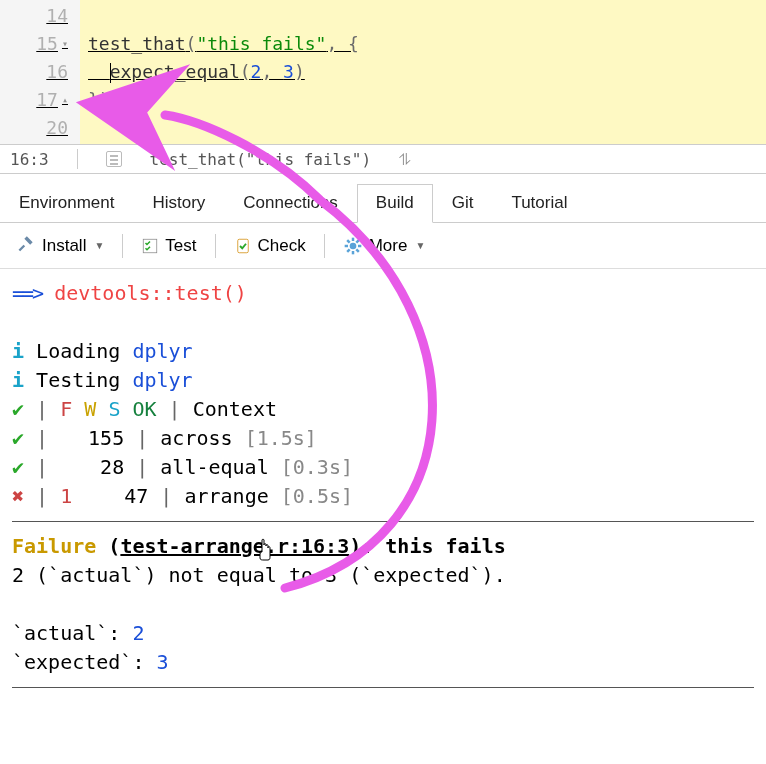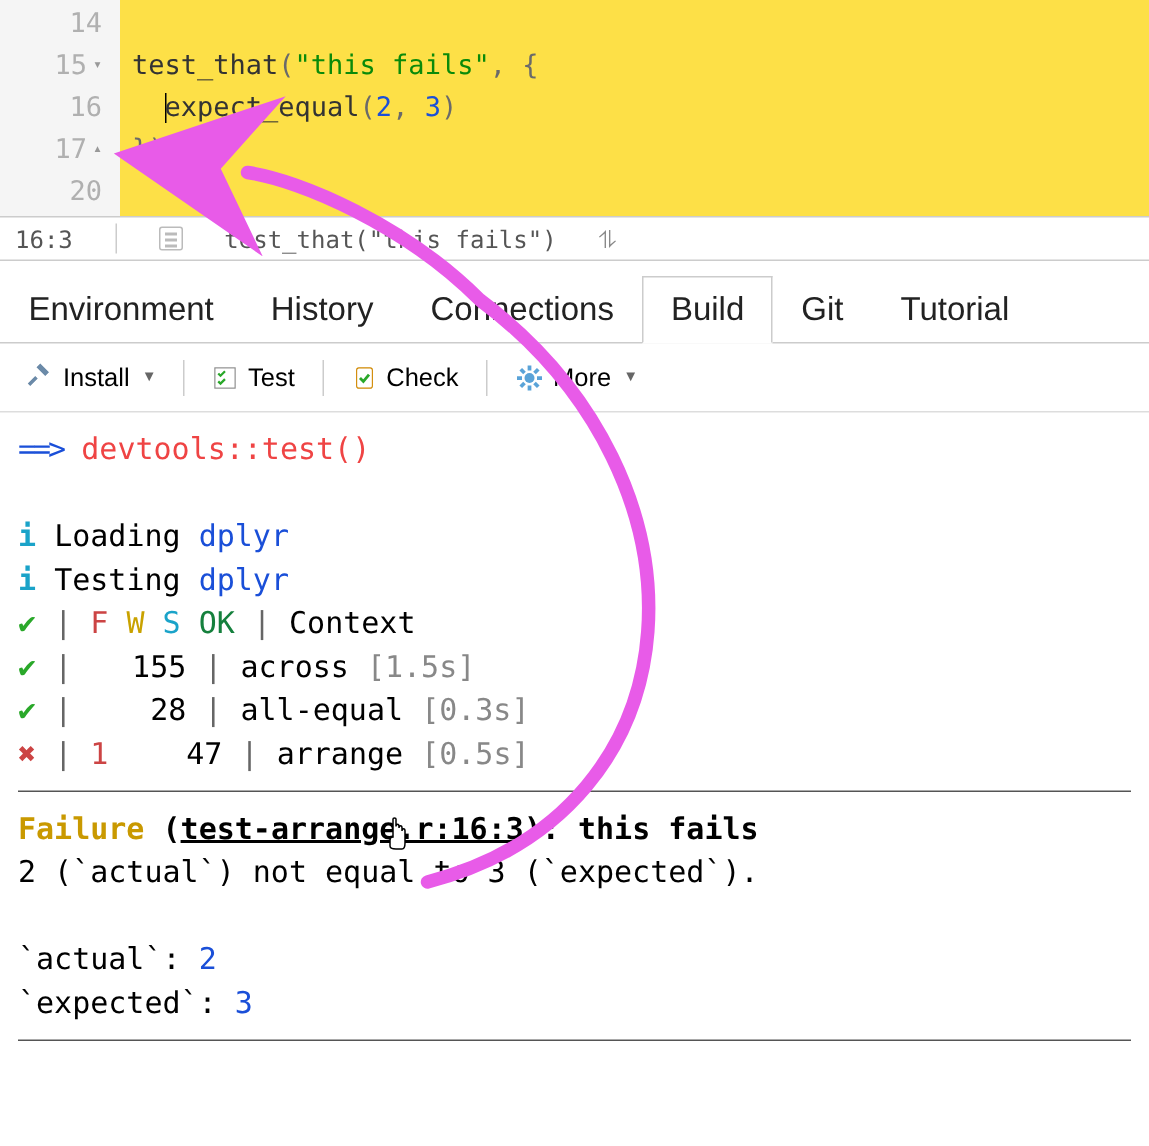--- a/index.html
+++ b/index.html
@@ -7,21 +7,22 @@
       font-family: Menlo, Monaco, Consolas, monospace;
       font-size: 18px;
       background: #fff;
       width: 766px;
       height: 764px;
       overflow: hidden;
       position: relative;
     }
     .editor {
       display: flex;
-      background: #fde047;
+      background: #fef9c3;
+      text-decoration: underline;
     }
     .gutter {
       background: #f5f5f5;
       padding: 2px 12px 2px 20px;
       color: #b0b0b0;
       text-align: right;
       user-select: none;
       min-width: 80px;
     }
     .gutter-line {
@@ -76,21 +77,21 @@
     }
     .updown { color: #888; }
     .tabs {
       display: flex;
       border-bottom: 1px solid #ccc;
       margin-top: 10px;
     }
     .tab {
       padding: 8px 18px;
       font-family: -apple-system, Helvetica, sans-serif;
-      font-size: 22px;
+      font-size: 17px;
       color: #222;
       cursor: pointer;
       border: 1px solid transparent;
     }
     .tab.active {
       border: 1px solid #ccc;
       border-bottom: 1px solid #fff;
       margin-bottom: -1px;
       background: #fff;
       font-weight: 400;

